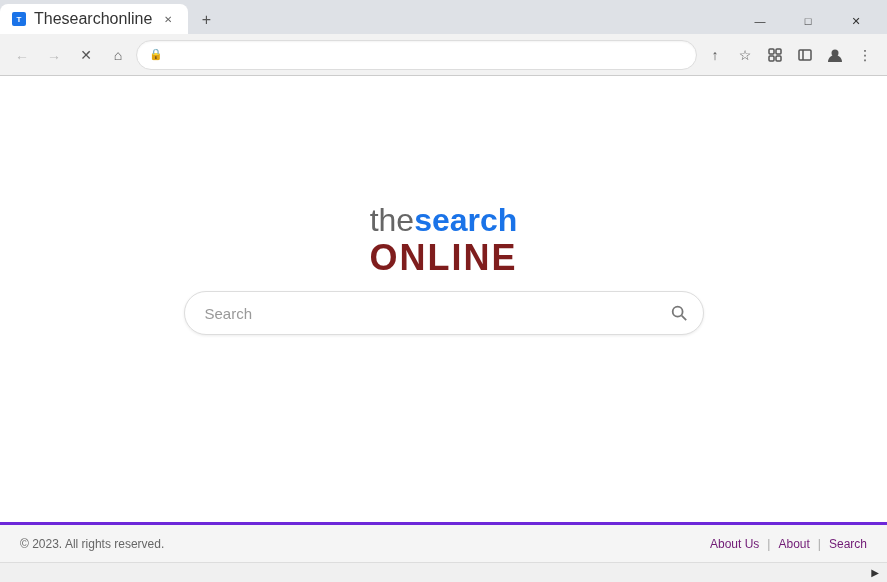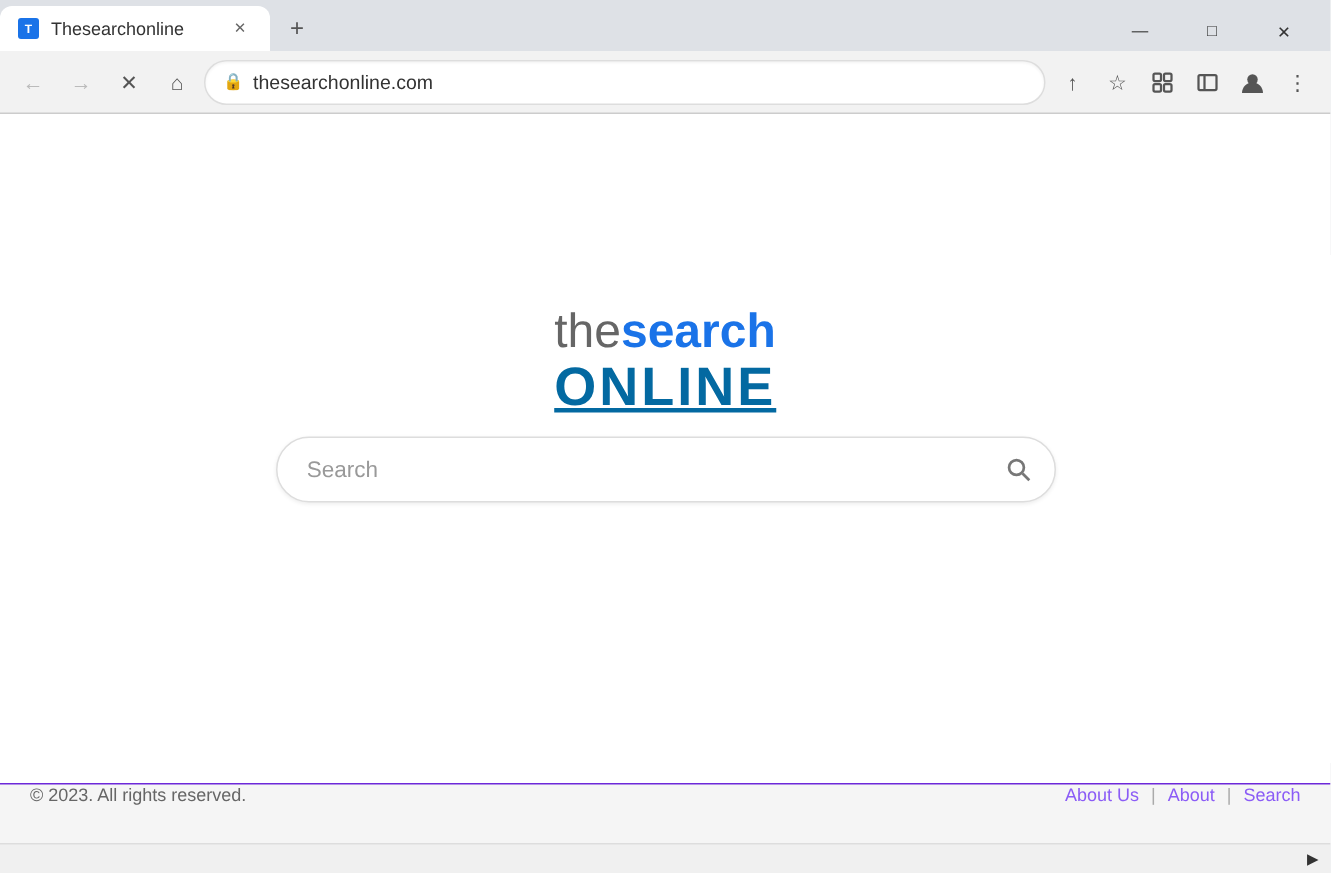--- a/index.html
+++ b/index.html
@@ -78,21 +78,21 @@
       color: white;
       font-size: 8px;
       font-weight: bold;
     }
 
     .tab-title {
       flex: 1;
       overflow: hidden;
       text-overflow: ellipsis;
       white-space: nowrap;
-      font-size: 12px;
+      font-size: 16px;
     }
 
     .tab-close {
       width: 16px;
       height: 16px;
       border-radius: 50%;
       display: flex;
       align-items: center;
       justify-content: center;
       font-size: 10px;
@@ -184,21 +184,21 @@
       display: flex;
       flex-direction: column;
       align-items: center;
       justify-content: center;
       background: white;
       padding-bottom: 60px;
     }
 
     .logo-container {
       margin-bottom: 14px;
-      text-align: left;
+      text-align: center;
     }
 
     .logo-line1 {
       font-size: 32px;
       font-family: Arial, sans-serif;
       font-weight: normal;
       line-height: 1.1;
     }
 
     .logo-the {
@@ -207,25 +207,24 @@
     }
 
     .logo-search {
       color: #1a73e8;
       font-weight: bold;
     }
 
     .logo-line2 {
       font-size: 36px;
       font-family: Arial, sans-serif;
-      color: #0369a1;
+      color: #7f1d1d;
       font-weight: bold;
       letter-spacing: 2px;
       line-height: 1.1;
-      text-decoration: underline;
     }
 
     .search-bar-container {
       width: 520px;
       position: relative;
     }
 
     .search-input {
       width: 100%;
       height: 44px;
@@ -251,40 +250,40 @@
       color: #777;
       font-size: 16px;
       display: flex;
       align-items: center;
     }
 
     
     .page-footer {
       height: 40px;
       background: #f5f5f5;
-      border-top: 1px solid #6d28d9;
-      display: flex;
-      align-items: flex-start;
-      padding: 0 20px;
+      border-top: 3px solid #6d28d9;
+      display: flex;
+      align-items: flex-end;
+      padding: 11px 20px;
       font-size: 12px;
       color: #666;
     }
 
     .footer-copyright {
       flex: 1;
     }
 
     .footer-links {
       display: flex;
       gap: 4px;
       align-items: center;
     }
 
     .footer-link {
-      color: #8b5cf6;
+      color: #701a75;
       text-decoration: none;
       font-size: 12px;
       cursor: pointer;
     }
 
     .footer-divider {
       color: #aaa;
       margin: 0 4px;
     }
 
@@ -347,21 +346,20 @@
       <span>→</span>
     </div>
     <div class="nav-btn">
       <span>✕</span>
     </div>
     <div class="nav-btn">
       <span>⌂</span>
     </div>
     <div class="address-bar">
       <span class="lock-icon">🔒</span>
-      <span class="address-text">thesearchonline.com</span>
     </div>
     <div class="toolbar-actions">
       <div class="nav-btn">
         <span>↑</span>
       </div>
       <div class="nav-btn">
         <span>☆</span>
       </div>
       <div class="nav-btn">
         <svg width="16" height="16" viewBox="0 0 16 16" fill="none" stroke="#555" stroke-width="1.5">

